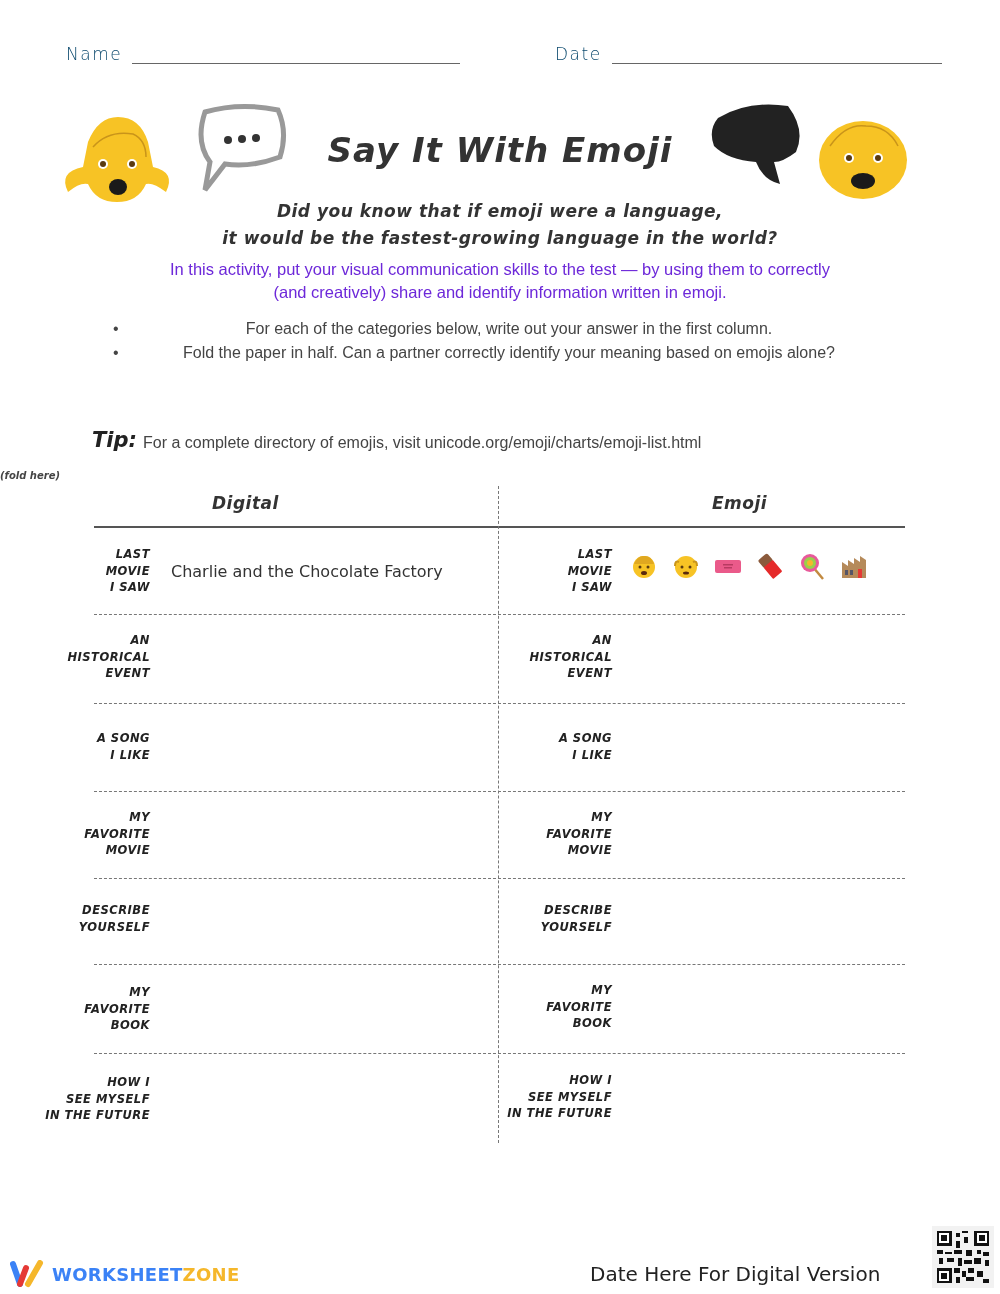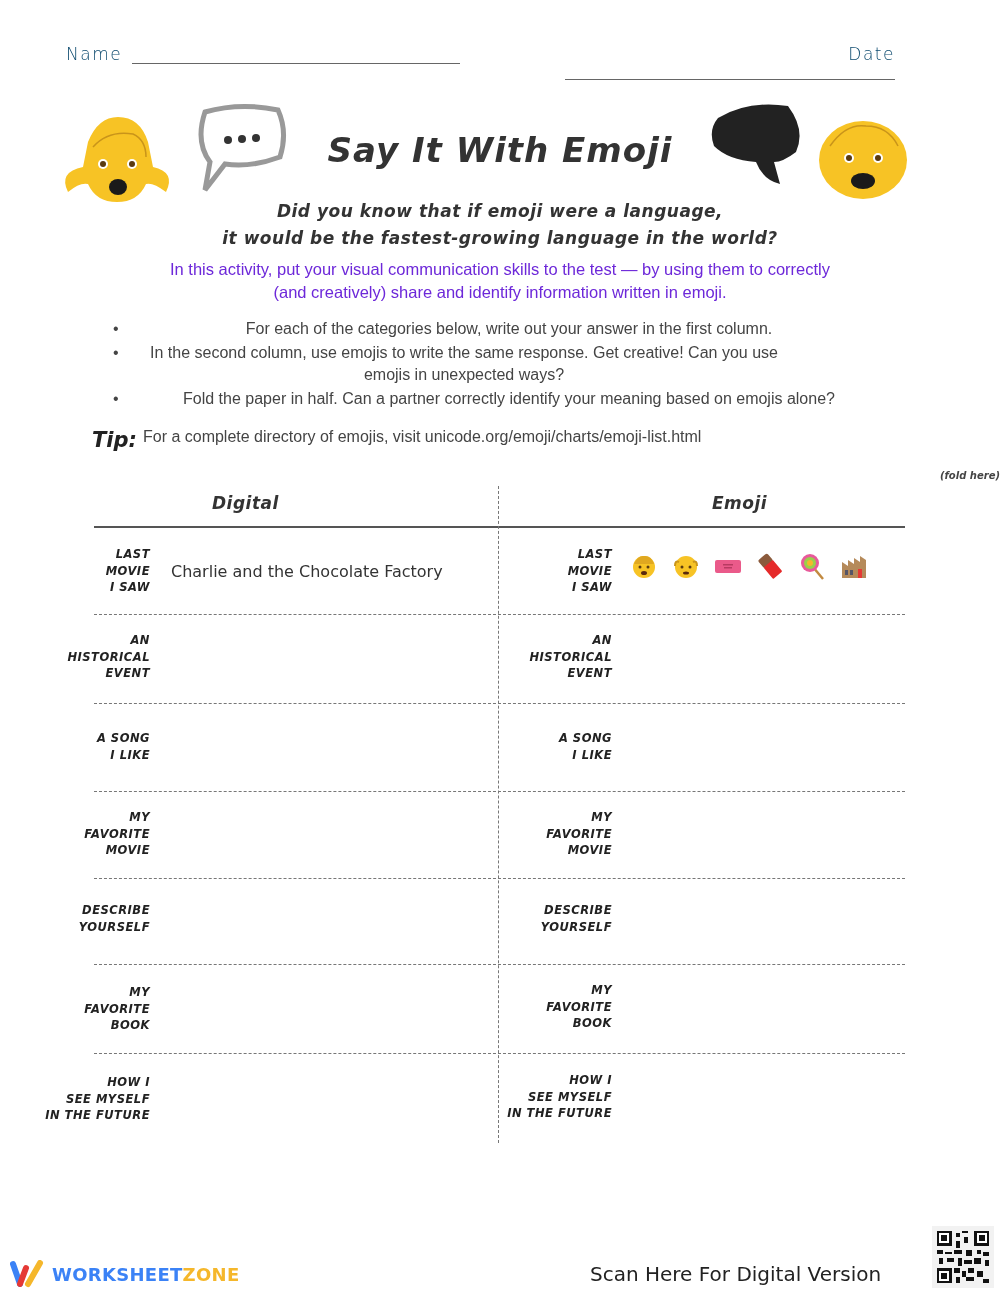--- a/index.html
+++ b/index.html
@@ -19,25 +19,25 @@
     font-family: "DejaVu Sans", sans-serif; font-size: 34px; font-weight: bold; color: #333; letter-spacing: 1px; font-style: italic; }
   .subtitle { position: absolute; top: 198px; left: 0; width: 1000px; text-align: center;
     font-family: "DejaVu Sans", sans-serif; font-size: 17px; font-weight: bold; font-style: italic; color: #333; line-height: 27px; letter-spacing: 0.5px; }
   .intro { position: absolute; top: 258px; left: 100px; width: 800px; text-align: center;
     font-family: "Liberation Sans", sans-serif; font-size: 16.5px; line-height: 23px; color: #6d28d9; }
 
   .bullets { position: absolute; top: 318px; left: 113px; width: 780px; list-style: none; text-align: center; }
   .bullets li { font-size: 16px; line-height: 22px; color: #444; padding-left: 12px; position: relative; margin-bottom: 2px; }
   .bullets li::before { content: "•"; position: absolute; left: 0; top: 0; }
 
-  .tip { position: absolute; top: 428px; left: 92px; width: 820px; display: flex; align-items: flex-start; }
+  .tip { position: absolute; top: 428px; left: 92px; width: 820px; display: flex; align-items: flex-end; }
   .tip-label { font-family: "DejaVu Sans", sans-serif; font-weight: bold; font-style: italic; font-size: 21px; color: #222; margin-right: 6px; }
   .tip-text { font-size: 16px; color: #444; }
 
-  .fold-label { position: absolute; top: 470px; left: 0; width: 1000px; text-align: right; font-family: "DejaVu Sans", sans-serif; font-size: 10px; font-style: italic; font-weight: bold; color: #444; }
+  .fold-label { position: absolute; top: 470px; left: 0; width: 1000px; text-align: left; font-family: "DejaVu Sans", sans-serif; font-size: 10px; font-style: italic; font-weight: bold; color: #444; }
 
   .table { position: absolute; top: 488px; left: 94px; width: 811px; height: 655px; }
   .col-head { position: absolute; top: 5px; font-family: "DejaVu Sans", sans-serif; font-size: 17px; font-weight: bold; font-style: italic; color: #333; letter-spacing: 0.5px; }
   .head-line { position: absolute; top: 38px; left: 0; width: 811px; border-top: 2px solid #555; }
   .fold-line { position: absolute; top: -2px; left: 404px; height: 657px; border-left: 1.5px dashed #777; }
 
   .row { position: absolute; left: 0; width: 811px; }
   .row-sep { position: absolute; left: 0; width: 811px; border-top: 1.5px dashed #777; }
   .cat { position: absolute; width: 110px; text-align: right; font-family: "DejaVu Sans", sans-serif; font-size: 11.5px; font-weight: bold; font-style: italic; line-height: 16.5px; color: #222; letter-spacing: 0.5px; text-transform: uppercase; }
   .answer { position: absolute; font-family: "DejaVu Sans", sans-serif; font-size: 16px; color: #333; }
@@ -52,21 +52,21 @@
   .qr { position: absolute; top: 1226px; left: 932px; width: 62px; height: 62px; background: #f2f2f2; padding: 5px; }
 </style>
 </head>
 <body>
 
 <div class="name-date">
   <div class="nd-field" style="left:0;">
     <span class="nd-label">Name</span>
     <span class="nd-line" style="width:328px;"></span>
   </div>
-  <div class="nd-field" style="left:489px;flex-direction:column;">
+  <div class="nd-field" style="left:489px;">
     <span class="nd-label">Date</span>
     <span class="nd-line" style="width:330px;"></span>
   </div>
 </div>
 
 <div class="hero">
   <svg class="face" style="left:58px; top:12px; width:118px; height:92px;" viewBox="0 0 118 92">
     <path d="M10 80 Q0 60 25 55 L30 30 Q40 5 60 5 Q82 5 90 30 L95 55 Q118 60 108 80 Q95 70 88 72 Q80 90 59 90 Q38 90 30 72 Q22 70 10 80Z" fill="#f7c325"></path>
     <path d="M35 35 Q50 18 75 22 Q88 28 88 45" fill="none" stroke="#c9941a" stroke-width="1.5"></path>
     <circle cx="45" cy="52" r="5" fill="#fff"></circle>
@@ -101,21 +101,20 @@
   <div>it would be the fastest-growing language in the world?</div>
 </div>
 
 <div class="intro">
   <div>In this activity, put your visual communication skills to the test — by using them to correctly</div>
   <div>(and creatively) share and identify information written in emoji.</div>
 </div>
 
 <ul class="bullets">
   <li>For each of the categories below, write out your answer in the first column.</li>
-  <li style="width:690px;">In the second column, use emojis to write the same response. Get creative! Can you use emojis in unexpected ways?</li>
   <li>Fold the paper in half. Can a partner correctly identify your meaning based on emojis alone?</li>
 </ul>
 
 <div class="tip">
   <span class="tip-label">Tip:</span>
   <span class="tip-text">For a complete directory of emojis, visit unicode.org/emoji/charts/emoji-list.html</span>
 </div>
 
 <div class="fold-label">(fold here)</div>
 
@@ -273,21 +272,21 @@
 
 <div class="footer-logo">
   <svg width="36" height="28" viewBox="0 0 36 28">
     <path d="M3 4 L10 24" stroke="#3b82f6" stroke-width="6" stroke-linecap="round"></path>
     <path d="M10 24 L16 8" stroke="#e53935" stroke-width="6" stroke-linecap="round"></path>
     <path d="M18 24 L30 3" stroke="#f5b72b" stroke-width="6" stroke-linecap="round"></path>
   </svg>
   <span class="logo-text"><span class="logo-ws">WORKSHEET</span><span class="logo-zone">ZONE</span></span>
 </div>
 
-<div class="scan">Scan Here For Digital Version</div>
+<div class="scan">Date Here For Digital Version</div>
 
 <svg class="qr" viewBox="0 0 25 25" shape-rendering="crispEdges">
   <rect x="0" y="0" width="7" height="7" fill="#111"></rect>
     <rect x="1" y="1" width="5" height="5" fill="#fff"></rect>
     <rect x="2" y="2" width="3" height="3" fill="#111"></rect>
   <rect x="18" y="0" width="7" height="7" fill="#111"></rect>
     <rect x="19" y="1" width="5" height="5" fill="#fff"></rect>
     <rect x="20" y="2" width="3" height="3" fill="#111"></rect>
   <rect x="0" y="18" width="7" height="7" fill="#111"></rect>
     <rect x="1" y="19" width="5" height="5" fill="#fff"></rect>

